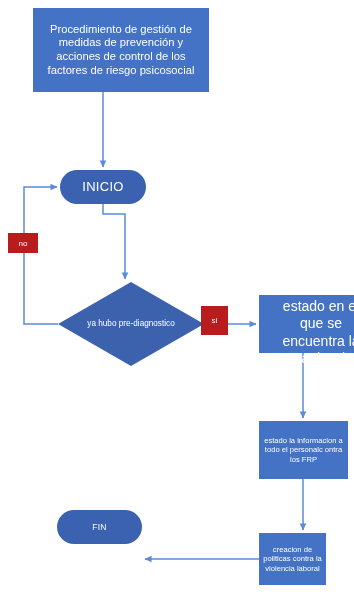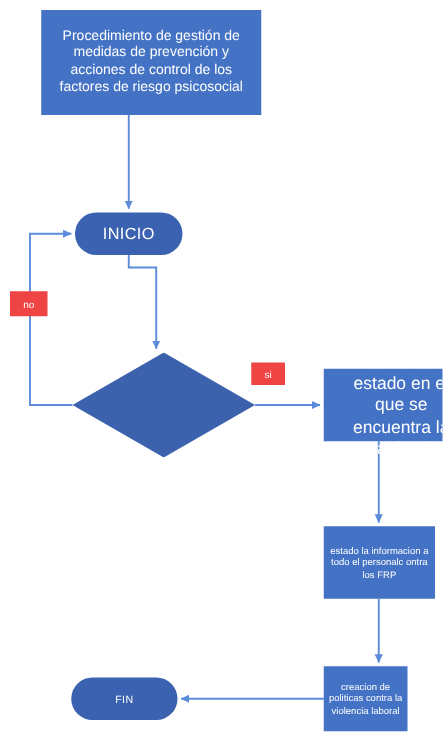--- a/index.html
+++ b/index.html
@@ -35,21 +35,21 @@
   .proc {
     background: #4472C4;
   }
   .term {
     background: #3B62B0;
     border-radius: 999px;
   }
   .label-box {
     position: absolute;
     box-sizing: border-box;
-    background: #ef4444;
+    background: #b91c1c;
     color: #ffffff;
     display: flex;
     align-items: center;
     justify-content: center;
     font-size: 8px;
     z-index: 4;
   }
   #title-box {
     left: 33px;
     top: 8px;
@@ -100,37 +100,37 @@
   }
   #step3-node {
     left: 259px;
     top: 533px;
     width: 67px;
     height: 52px;
     font-size: 7.6px;
   }
   #fin-node {
     left: 57px;
-    top: 542px;
+    top: 510px;
     width: 85px;
     height: 34px;
     font-size: 8.5px;
     letter-spacing: 0.3px;
   }
   #no-label {
     left: 8px;
     top: 233px;
     width: 30px;
     height: 20px;
   }
   #si-label {
     left: 201px;
-    top: 290px;
+    top: 306px;
     width: 27px;
-    height: 18px;
+    height: 29px;
   }
 </style>
 </head>
 <body>
 
 <svg id="canvas" viewBox="0 0 354 599">
   <defs>
     <marker id="arrow" viewBox="0 0 10 10" refX="8.4" refY="5" markerWidth="5.2" markerHeight="5.2" orient="auto-start-reverse">
       <path d="M 0 0.8 L 9 5 L 0 9.2 z" fill="#5B8BD9"></path>
     </marker>
@@ -150,20 +150,21 @@
 
   <path d="M 259 559 L 145 559" fill="none" stroke="#5B8BD9" stroke-width="1.5" marker-end="url(#arrow)"></path>
 </svg>
 
 <div class="node proc" id="title-box">Procedimiento de gestión de medidas de prevención y acciones de control de los factores de riesgo psicosocial</div>
 
 <div class="node term" id="inicio-node">INICIO</div>
 
 <div class="node" id="decision-node">
   <span class="dshape"></span>
+  <span class="dtext">ya hubo pre-diagnostico</span>
 </div>
 
 <div class="node proc" id="step1-node">identificar estado en el que se encuentra la organizacion</div>
 
 <div class="node proc" id="step2-node">estado la informacion a todo el personalc ontra los FRP</div>
 
 <div class="node proc" id="step3-node">creacion de politicas contra la violencia laboral</div>
 
 <div class="node term" id="fin-node">FIN</div>
 

